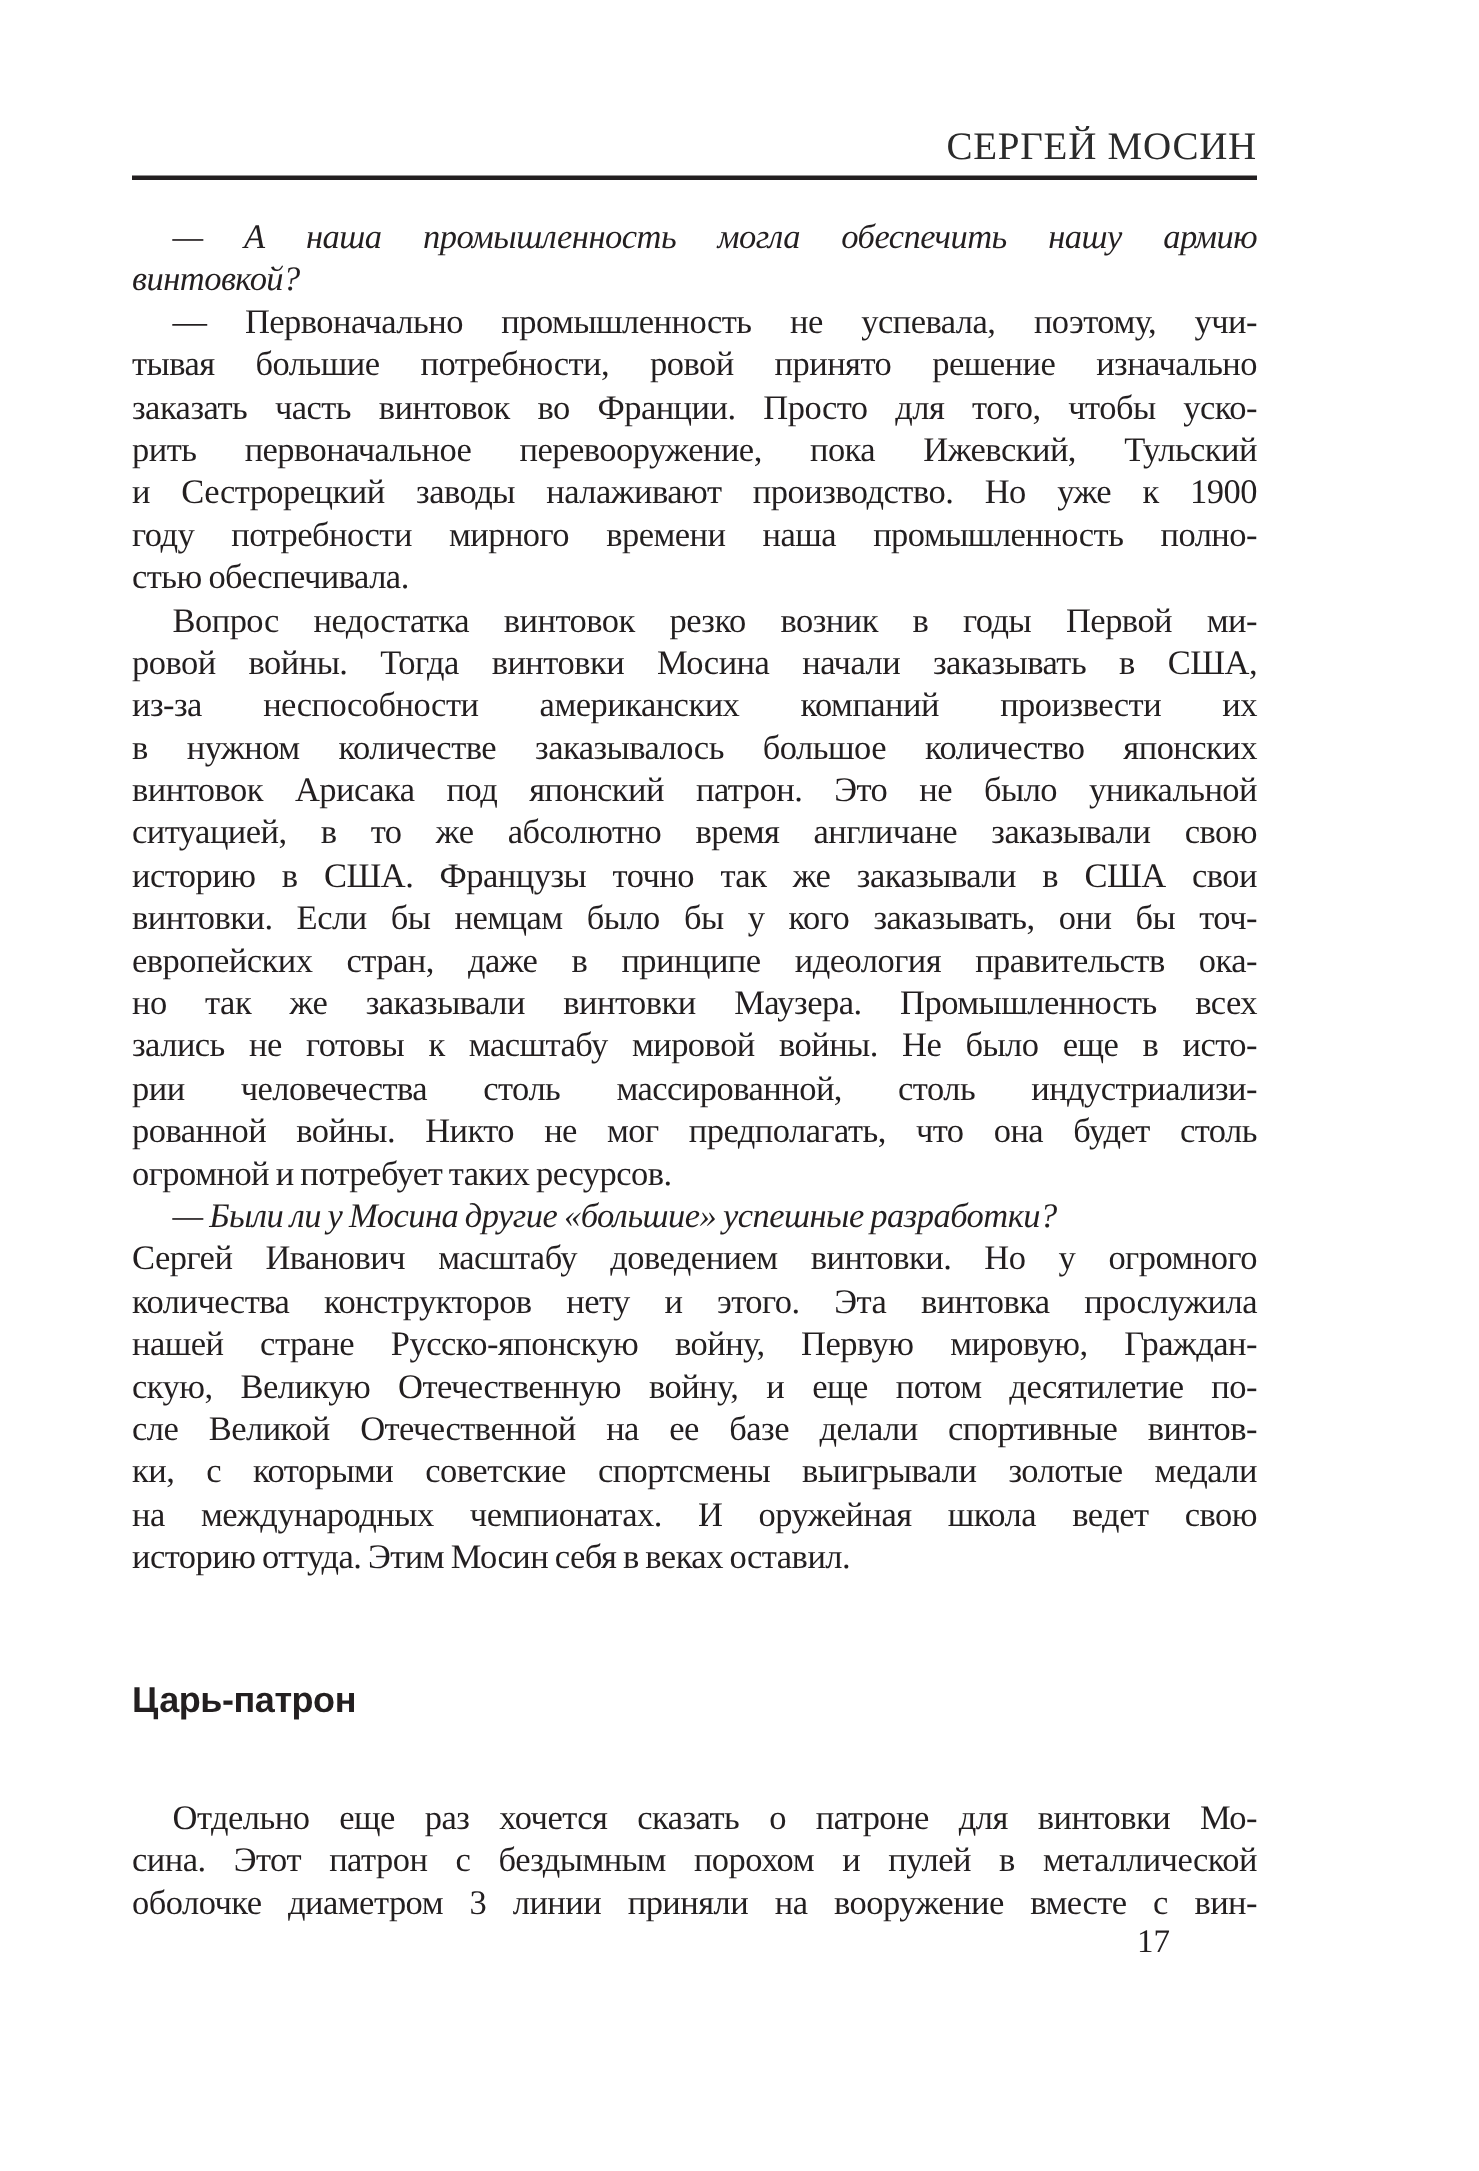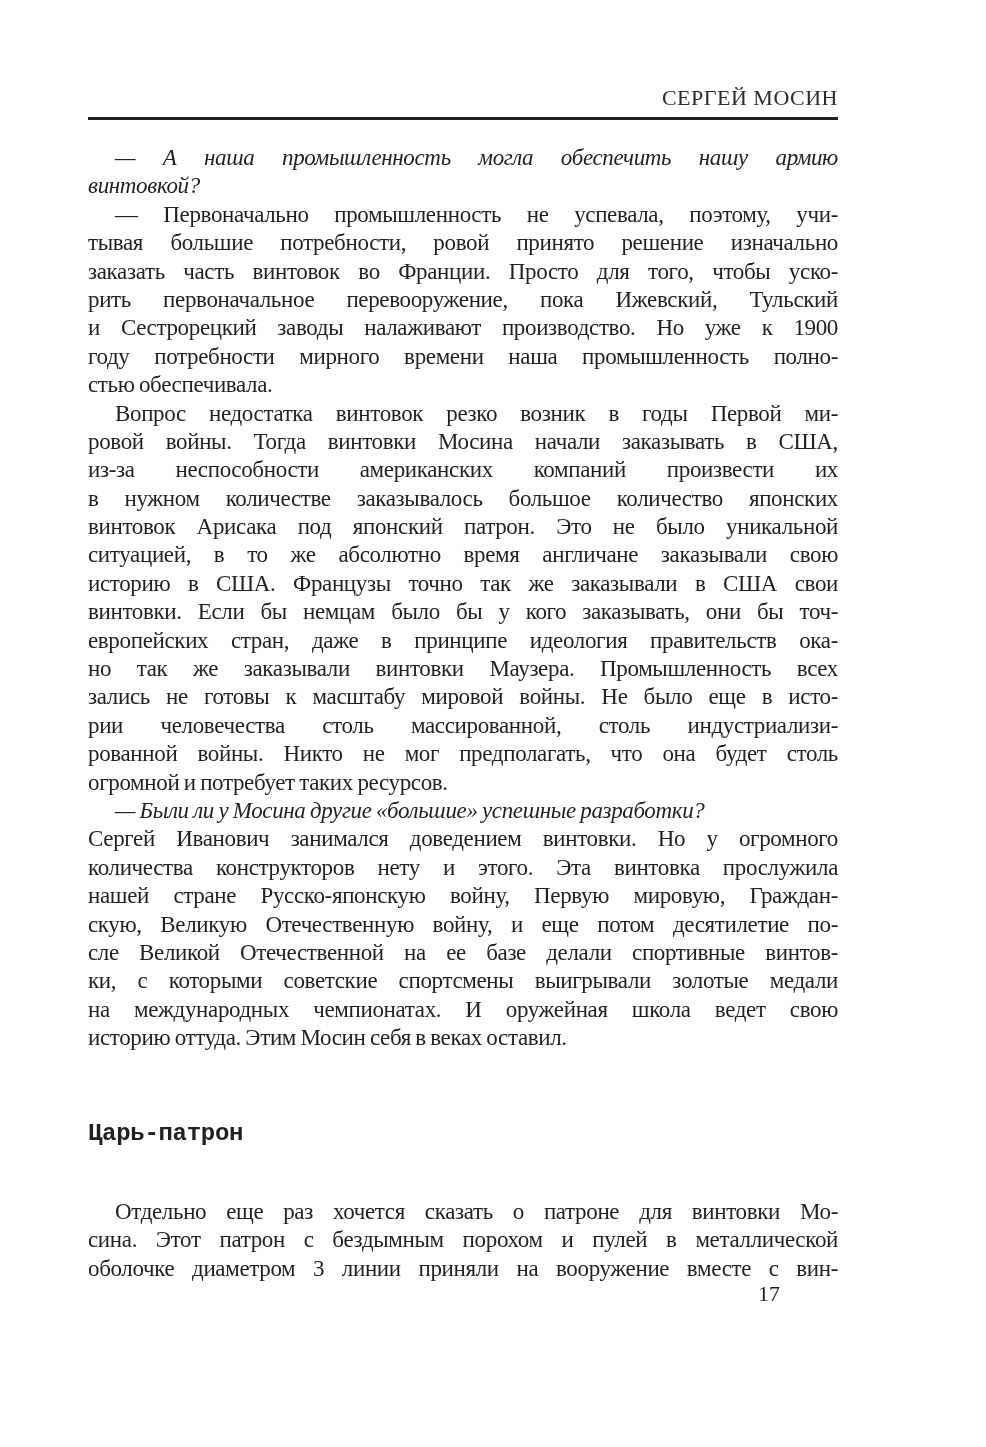--- a/index.html
+++ b/index.html
@@ -14,21 +14,21 @@
       overflow: hidden;
       color: #231f20;
       font-family: "Liberation Serif", "DejaVu Serif", serif;
     }
     .running-head {
       position: absolute;
       left: 88px;
       top: 84px;
       width: 750px;
       text-align: right;
-      font-size: 22px;
+      font-size: 26px;
       letter-spacing: 0.5px;
       line-height: 28px;
       color: #2b2b2b;
     }
     .head-rule {
       position: absolute;
       left: 88px;
       top: 117px;
       width: 750px;
       height: 3px;
@@ -57,21 +57,21 @@
     .line.indent {
       padding-left: 27px;
     }
     .italic {
       font-style: italic;
     }
     .section-heading {
       position: absolute;
       left: 88px;
       top: 1118px;
-      font-family: Liberation Mono, monospace;
+      font-family: Liberation Sans, sans-serif;
       font-weight: bold;
       font-size: 24px;
       line-height: 32px;
       letter-spacing: -0.3px;
     }
     .text-block-2 {
       position: absolute;
       left: 88px;
       top: 1158px;
       width: 750px;
@@ -111,21 +111,21 @@
   <span class="line">ситуацией, в то же абсолютно время англичане заказывали свою</span>
   <span class="line">историю в США. Французы точно так же заказывали в США свои</span>
   <span class="line">винтовки. Если бы немцам было бы у кого заказывать, они бы точ-</span>
   <span class="line">европейских стран, даже в принципе идеология правительств ока-</span>
   <span class="line">но так же заказывали винтовки Маузера. Промышленность всех</span>
   <span class="line">зались не готовы к масштабу мировой войны. Не было еще в исто-</span>
   <span class="line">рии человечества столь массированной, столь индустриализи-</span>
   <span class="line">рованной войны. Никто не мог предполагать, что она будет столь</span>
   <span class="line last">огромной и потребует таких ресурсов.</span>
   <span class="line indent italic last">— Были ли у Мосина другие «большие» успешные разработки?</span>
-  <span class="line">Сергей Иванович занимался доведением винтовки. Но у огромного</span>
+  <span class="line">Сергей Иванович масштабу доведением винтовки. Но у огромного</span>
   <span class="line">количества конструкторов нету и этого. Эта винтовка прослужила</span>
   <span class="line">нашей стране Русско-японскую войну, Первую мировую, Граждан-</span>
   <span class="line">скую, Великую Отечественную войну, и еще потом десятилетие по-</span>
   <span class="line">сле Великой Отечественной на ее базе делали спортивные винтов-</span>
   <span class="line">ки, с которыми советские спортсмены выигрывали золотые медали</span>
   <span class="line">на международных чемпионатах. И оружейная школа ведет свою</span>
   <span class="line last">историю оттуда. Этим Мосин себя в веках оставил.</span>
 </div>
 
 <div class="section-heading">Царь-патрон</div>

